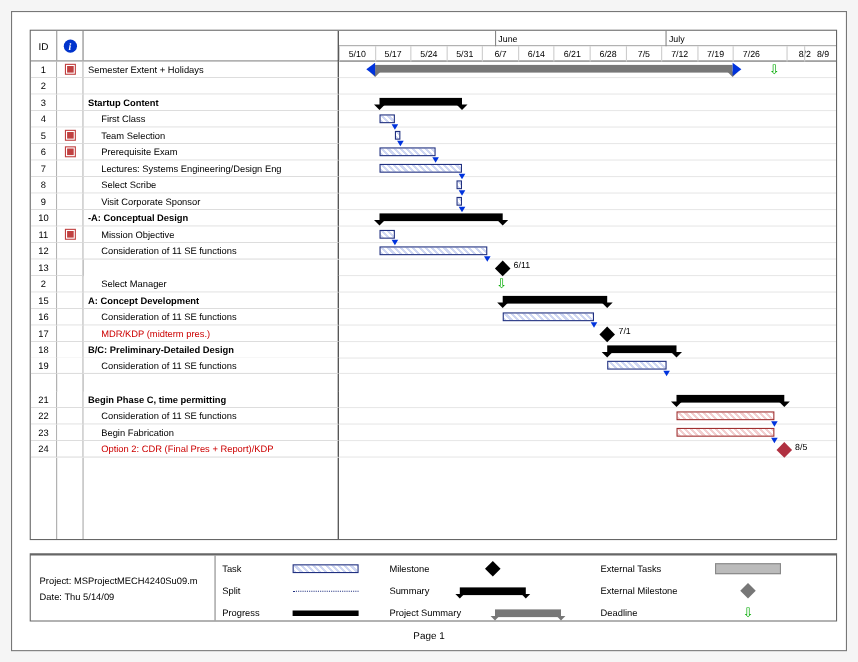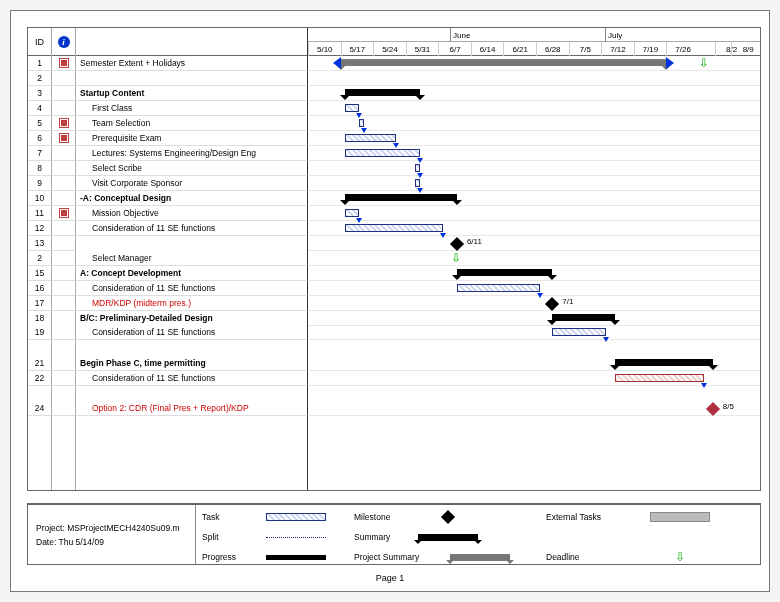--- a/index.html
+++ b/index.html
@@ -427,20 +427,29 @@
         </div>
         <div class="row" style="top: 315px;">
           <div class="cell-id">22</div>
           <div class="cell-ind"></div>
           <div class="cell-task indent1">Consideration of 11 SE functions</div>
           <div class="cell-gantt">
             <div class="bar-task pink" style="left: 307.102px; width: 88.4082px;"></div>
             <div class="arrow-down" style="left: 392.51px; top: 12px;"></div>
           </div>
         </div>
+        <div class="row" style="top: 330px;">
+          <div class="cell-id">23</div>
+          <div class="cell-ind"></div>
+          <div class="cell-task indent1">Begin Fabrication</div>
+          <div class="cell-gantt">
+            <div class="bar-task pink" style="left: 307.102px; width: 88.4082px;"></div>
+            <div class="arrow-down" style="left: 392.51px; top: 12px;"></div>
+          </div>
+        </div>
         <div class="row red" style="top: 345px;">
           <div class="cell-id">24</div>
           <div class="cell-ind"></div>
           <div class="cell-task indent1">Option 2: CDR (Final Pres + Report)/KDP</div>
           <div class="cell-gantt">
             <div class="milestone pink" style="left: 399.816px;"></div>
             <div class="annot" style="left: 414.816px;">8/5</div>
           </div>
         </div>
       </div>
@@ -478,20 +487,26 @@
         </div>
       <div class="leg-item" style="left:158px; top:42px;">
           <span class="leg-label" style="width:88px">Project Summary</span>
           <span class="leg-swatch swatch-projsum"></span>
         </div>
 
       <div class="leg-item" style="left:350px; top:2px;">
           <span class="leg-label" style="width:96px">External Tasks</span>
           <span class="leg-swatch swatch-external"></span>
         </div>
+      <div class="leg-item" style="left:350px; top:22px;">
+          <span class="leg-label" style="width:96px">External Milestone</span>
+          <span class="leg-swatch">
+            <span class="swatch-extmilestone"></span>
+          </span>
+        </div>
       <div class="leg-item" style="left:350px; top:42px;">
           <span class="leg-label" style="width:96px">Deadline</span>
           <span class="leg-swatch swatch-deadline">⇩</span>
         </div>
     </div>
   </div>
 
   <div class="page-num">Page 1</div>
 </div>
 

